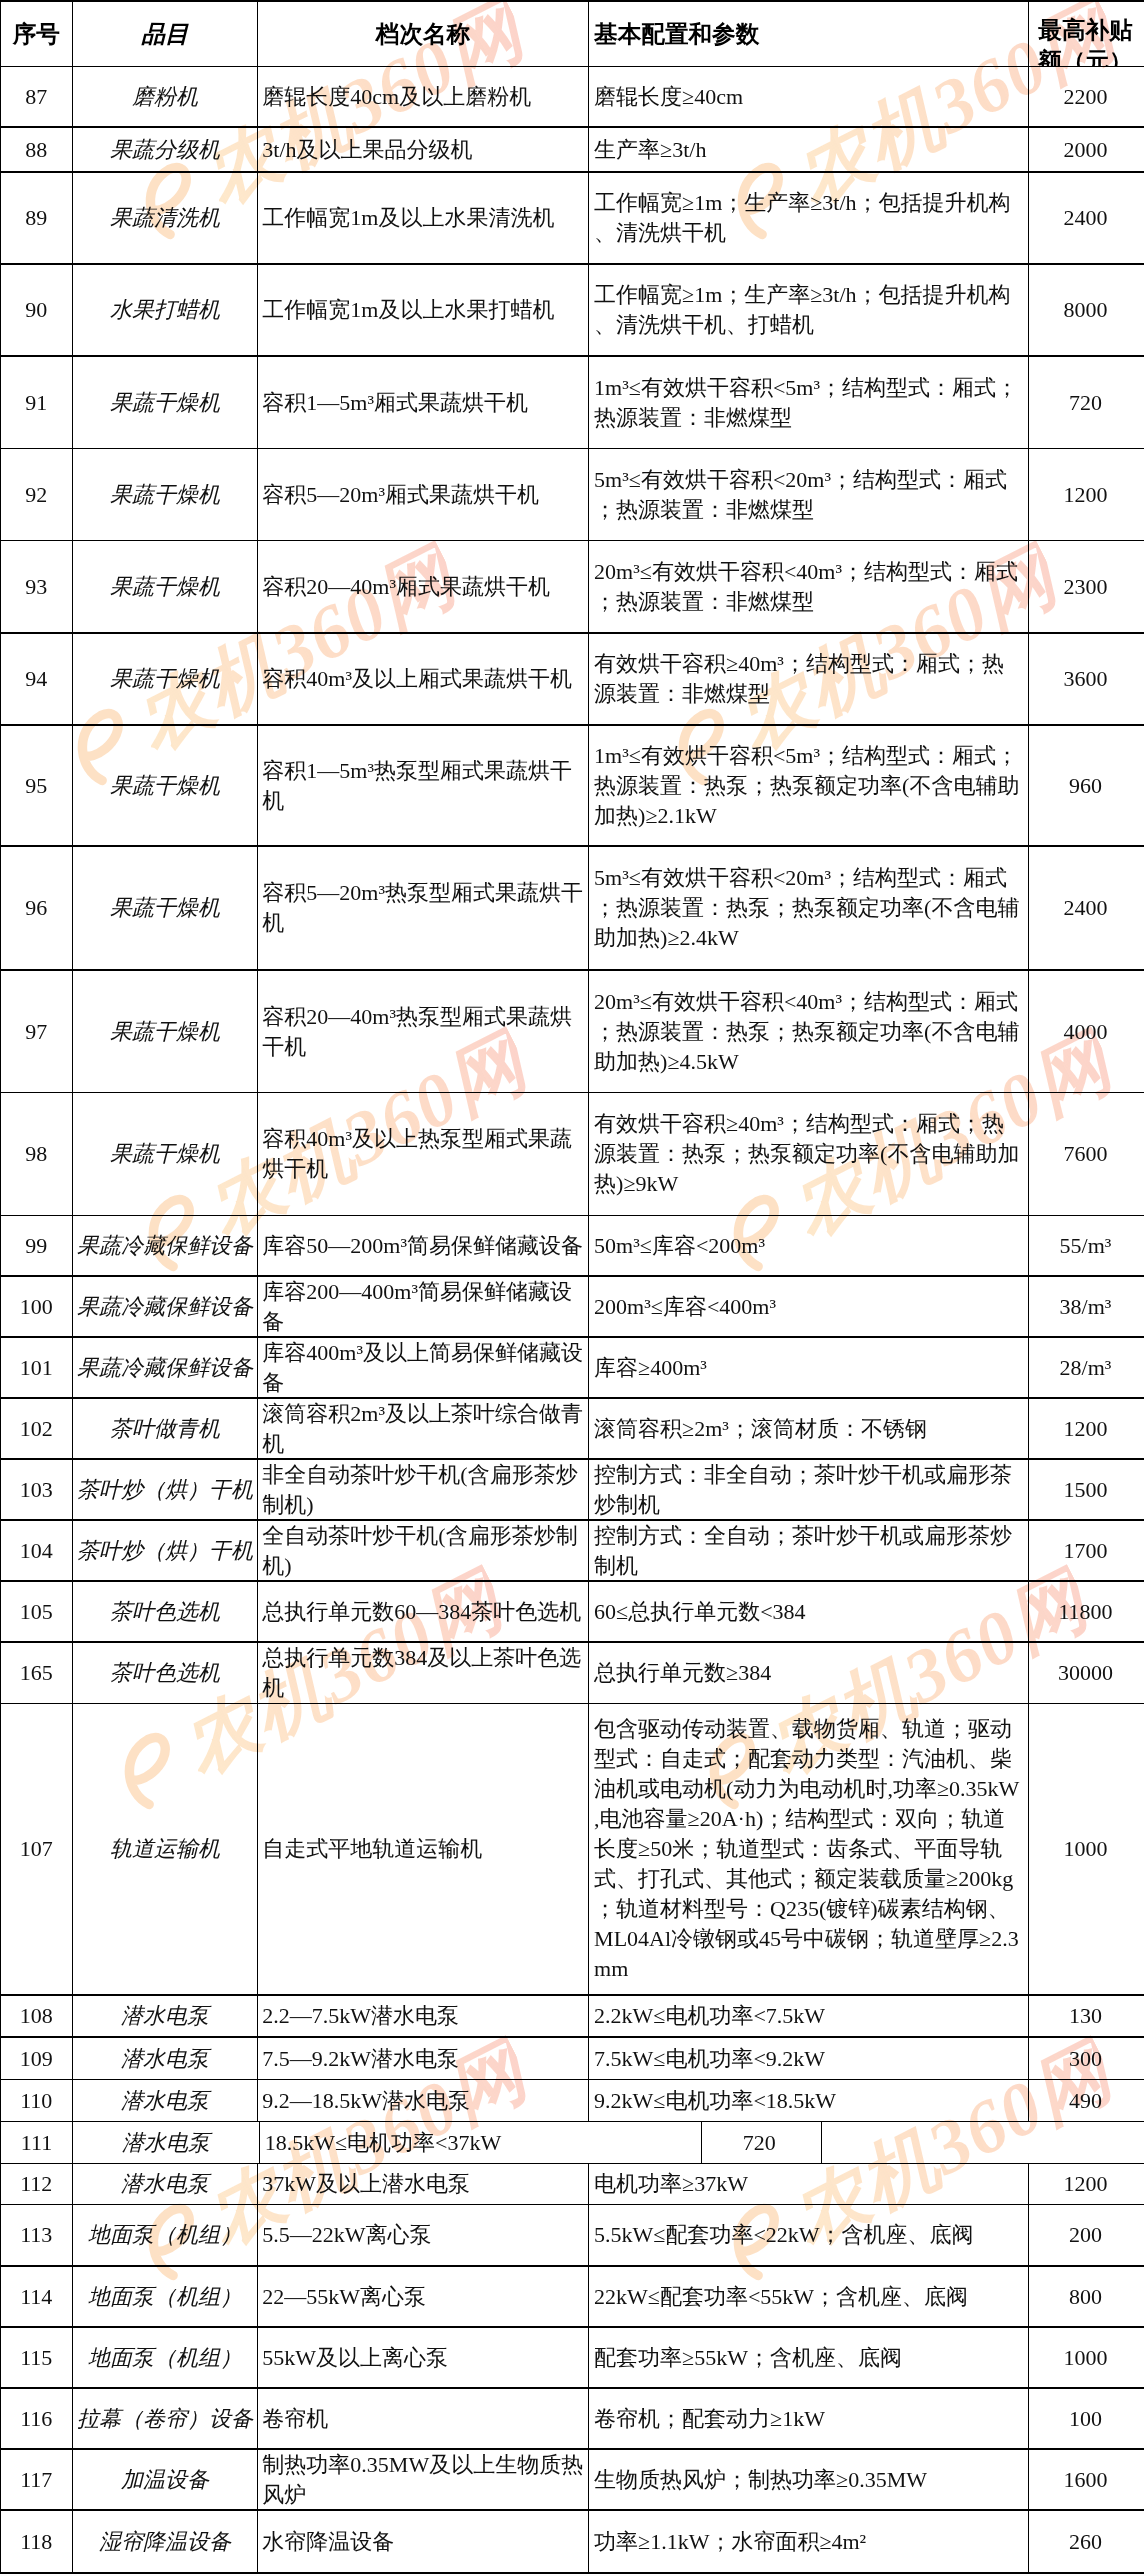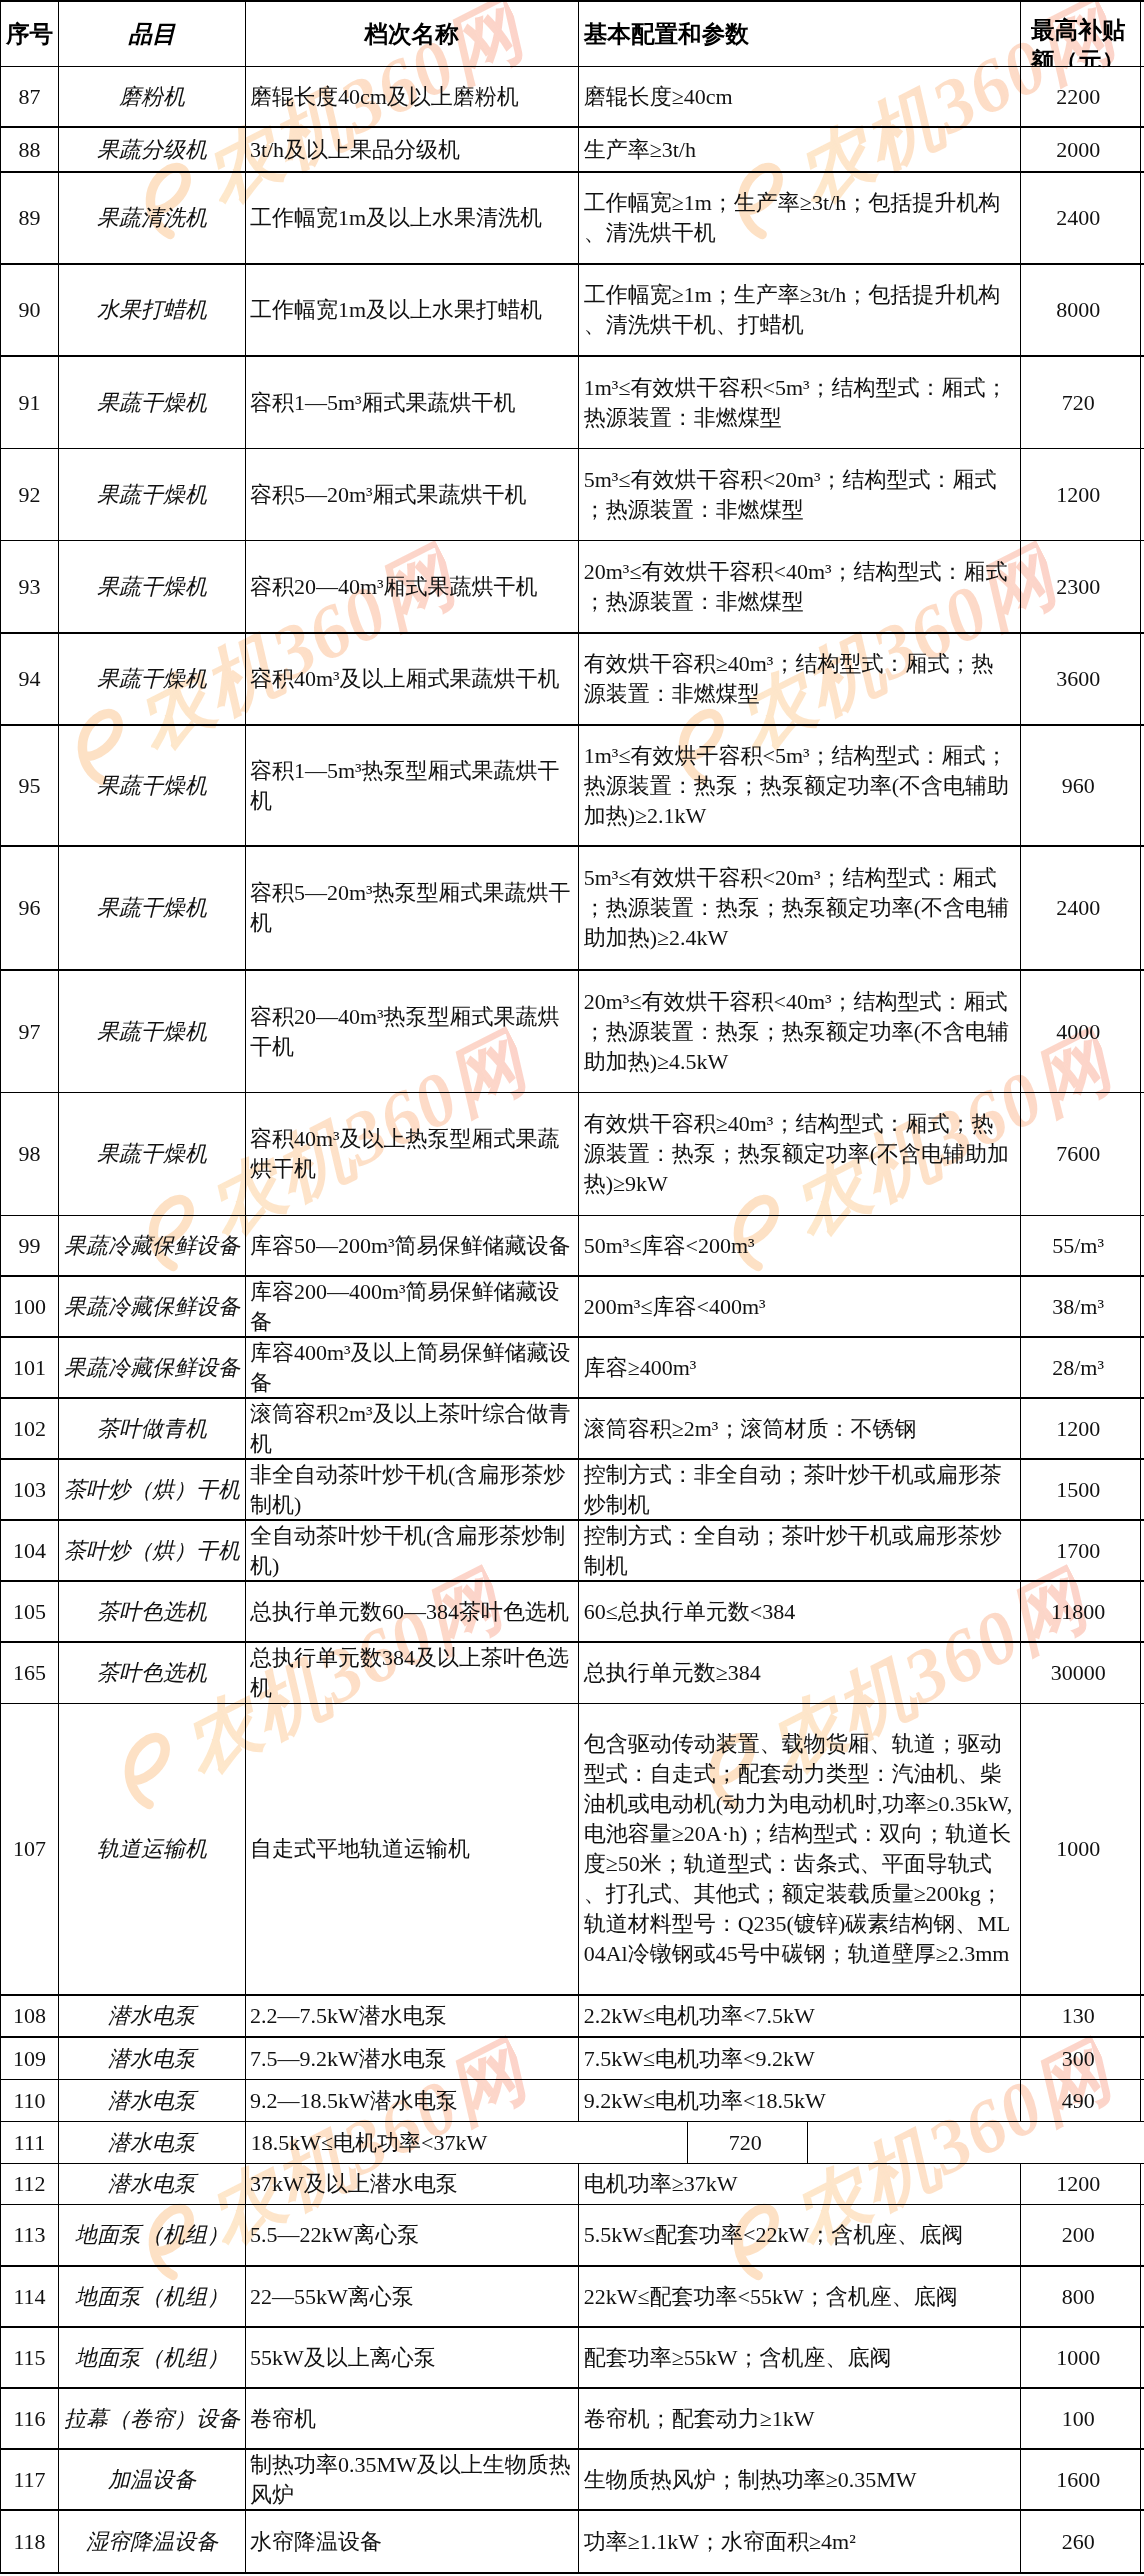--- a/index.html
+++ b/index.html
@@ -35,21 +35,21 @@
     box-sizing: border-box;
   }
   .row { display: flex; box-sizing: border-box; border-bottom: 1.6px solid #000; }
   .row.thick { border-bottom-width: 2.4px; }
   .cell {
     box-sizing: border-box; border-right: 1.6px solid #000;
     display: flex; align-items: center; overflow: hidden;
     font-size: 22px; line-height: 30px;
   }
   .cell > span { display: block; width: 100%; line-break: anywhere; word-break: break-all; }
-  .c1 { width: 58px; justify-content: flex-start; text-align: center; }
+  .c1 { width: 72px; justify-content: flex-start; text-align: center; }
   .c2 { width: 187px; justify-content: center; text-align: center; padding: 0 3.1px; font-style: italic; }
   .c3 { width: 333px; text-align: left; padding: 0 4.7px 0 3.9px; }
   .c4 { width: 442px; text-align: left; padding: 0 6.3px 0 4.7px; }
   .c5 { width: 120px; justify-content: center; text-align: center; padding-right: 4.7px; }
   .c1 > span, .c2 > span, .c5 > span { text-align: center; }
   .head .cell { font-size: 23.6px; font-weight: bold; line-height: 31px; color: #000; }
   .head .c5 > span { padding: 0 3.1px; margin-top: 24px; }
 </style>
 </head>
 <body>

